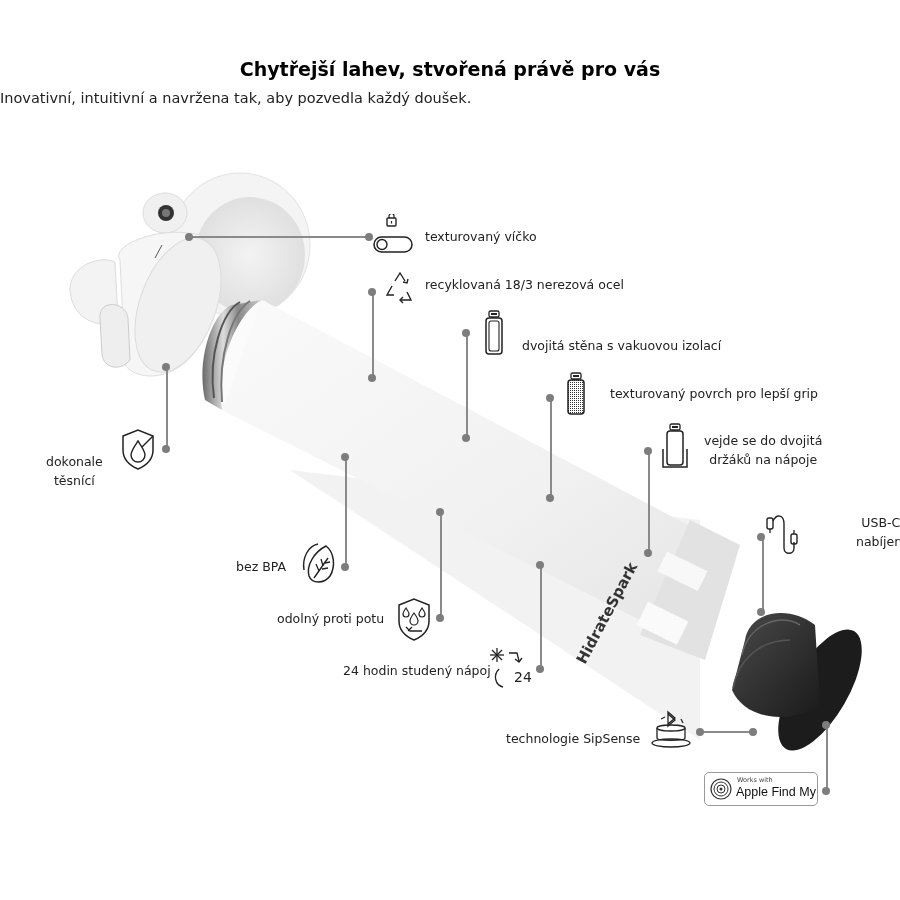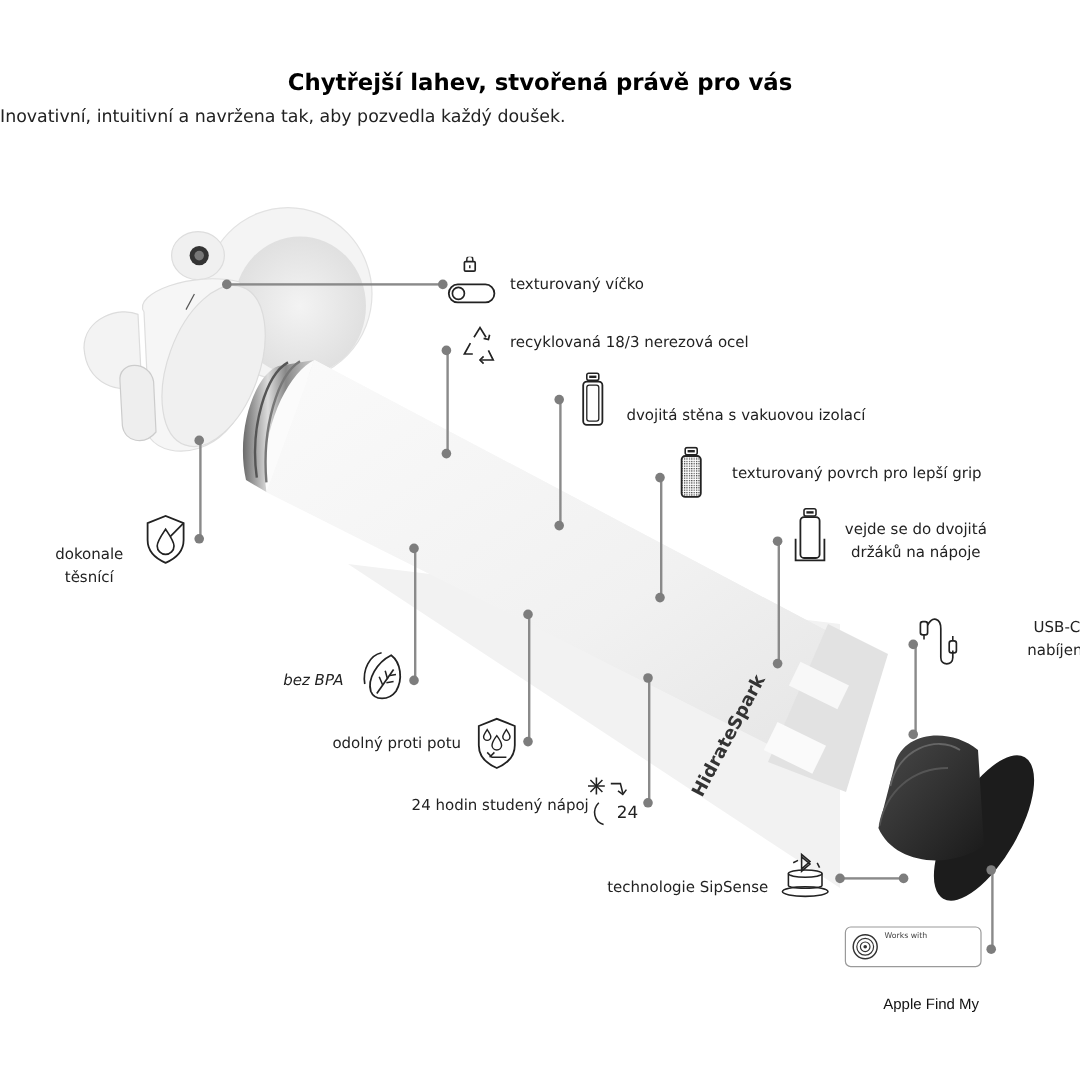--- a/index.html
+++ b/index.html
@@ -11,21 +11,21 @@
               font-size: 14.5px; color: #222; }
   .label { position: absolute; font-size: 12.5px; color: #222; white-space: nowrap; line-height: 19px; }
   .label.center { text-align: center; }
   .icon { position: absolute; }
   .line { position: absolute; background: #8a8a8a; }
   .dot { position: absolute; width: 8px; height: 8px; border-radius: 50%; background: #7d7d7d; }
   svg.art { position: absolute; left: 0; top: 0; }
   .badge { position: absolute; left: 704px; top: 772px; width: 112px; height: 32px;
            border: 1px solid #9a9a9a; border-radius: 5px; background: #fff; }
   .badge .small { position: absolute; left: 32px; top: 3px; font-size: 6.5px; color: #444; }
-  .badge .big { position: absolute; left: 31px; top: 12px; font-size: 12.5px; color: #111; font-family: "Liberation Sans", sans-serif; margin-top: 45px; }
+  .badge .big { position: absolute; left: 31px; top: 12px; font-size: 12.5px; color: #111; font-family: "Liberation Sans", sans-serif; }
   .badge .radar { position: absolute; left: 5px; top: 5px; }
 </style>
 </head>
 <body>
 
 <div class="title">Chytřejší lahev, stvořená právě pro vás</div>
 <div class="subtitle">Inovativní, intuitivní a navržena tak, aby pozvedla každý doušek.</div>
 
 <svg class="art" width="900" height="900" viewBox="0 0 900 900">
   <defs>
@@ -202,21 +202,21 @@
 <div class="label center" style="left:46px; top:452px;">
   <div>dokonale</div>
   <div>těsnící</div>
 </div>
 <svg class="icon" style="left:120px; top:428px;" width="36" height="42" viewBox="0 0 36 42">
   <path d="M3,8 L18,2 L33,8 V22 C33,32 25,38 18,41 C11,38 3,32 3,22 Z" fill="none" stroke="#222" stroke-width="1.5"></path>
   <path d="M18,13 C14,19 11,23 11,27 a7,7 0 0 0 14,0 C25,23 22,19 18,13 Z" fill="none" stroke="#222" stroke-width="1.4"></path>
   <line x1="33" y1="8" x2="22" y2="19" stroke="#222" stroke-width="1.4"></line>
 </svg>
 
-<div class="label" style="left:236px; top:557px;font-style:italic;">bez BPA</div>
+<div class="label" style="left:236px; top:557px;">bez BPA</div>
 <svg class="icon" style="left:298px; top:540px;" width="42" height="46" viewBox="0 0 42 46">
   <path d="M20,4 C10,6 4,18 6,30" fill="none" stroke="#222" stroke-width="1.4"></path>
   <path d="M28,6 C36,12 38,26 32,36 C26,44 14,44 11,36 C8,26 16,12 28,6 Z" fill="none" stroke="#222" stroke-width="1.5"></path>
   <path d="M16,38 L30,18" stroke="#222" stroke-width="1.4"></path>
   <path d="M21,31 L18,24 M25,26 L23,19 M24,29 L30,28 M27,23 L32,22" stroke="#222" stroke-width="1.3"></path>
 </svg>
 
 <div class="label" style="left:277px; top:609px;">odolný proti potu</div>
 <svg class="icon" style="left:396px; top:597px;" width="36" height="44" viewBox="0 0 36 44">
   <path d="M3,8 L18,2 L33,8 V24 C33,34 25,40 18,43 C11,40 3,34 3,24 Z" fill="none" stroke="#222" stroke-width="1.5"></path>

